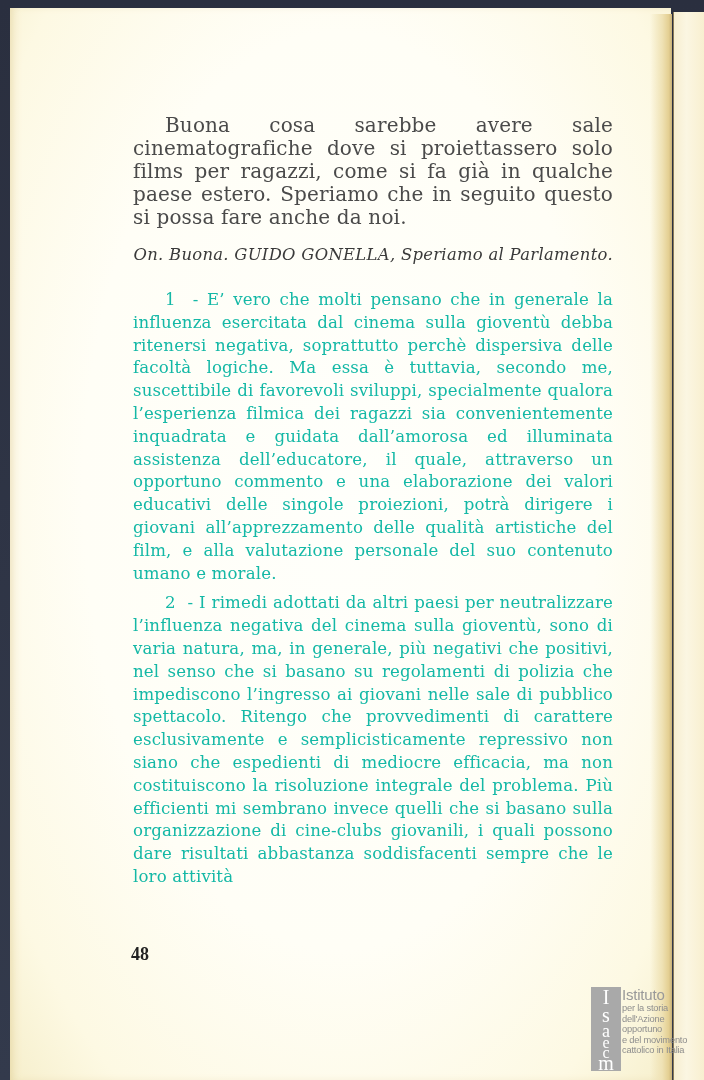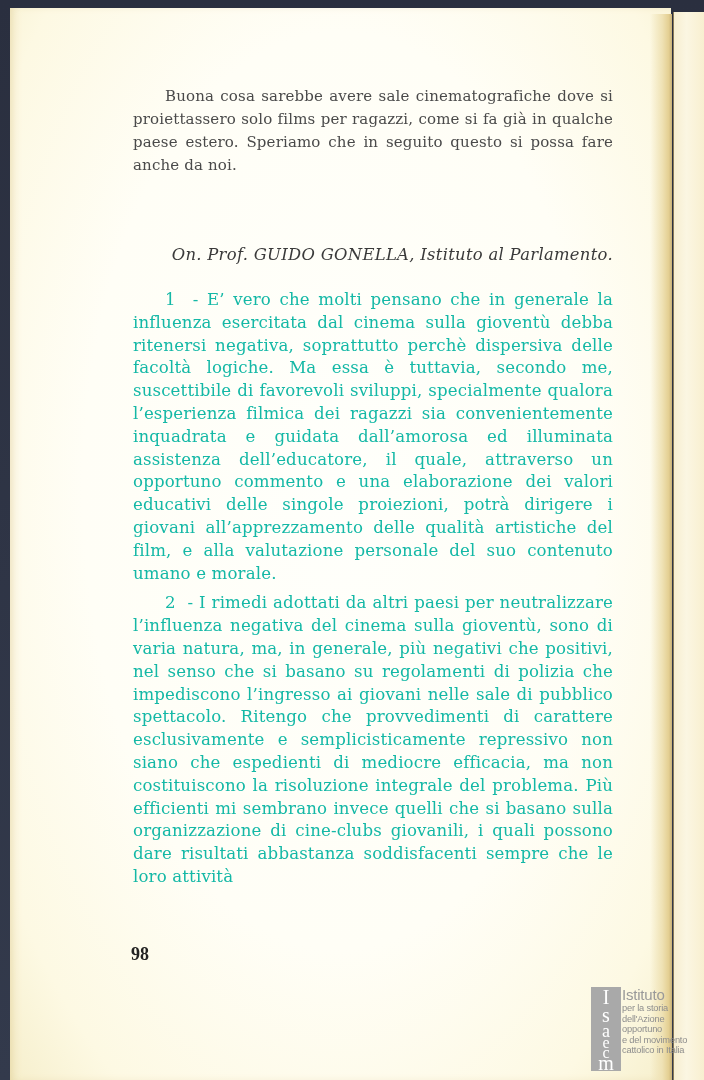--- a/index.html
+++ b/index.html
@@ -54,23 +54,23 @@
       font-size: 16.6px;
       line-height: 22.8px;
       text-align: justify;
       letter-spacing: 0.15px;
     }
     .text-block p {
       margin: 0;
       text-indent: 32px;
     }
     .intro {
-      top: 85px;
+      top: 114px;
       color: #4a4a4a;
-      font-size: 15px;
+      font-size: 20px;
       line-height: 23px;
     }
     .author {
       position: absolute;
       top: 245px;
       left: 133px;
       width: 480px;
       text-align: right;
       font-style: italic;
       font-size: 16.4px;
@@ -147,29 +147,29 @@
 <div class="next-page"></div>
 
 <div class="page"></div>
 <div class="page-edge"></div>
 
 <div class="text-block intro">
   <p>Buona cosa sarebbe avere sale cinematografiche dove si proiettassero solo films per ragazzi, come si fa già in qualche paese estero. Speriamo che in seguito questo si possa fare anche da noi.</p>
 </div>
 
 <div class="author">
-  <span>On. Prof. </span><span>GUIDO GONELLA</span><span>, Istituto al Parlamento.</span>
+  <span>On. Buona. </span><span>GUIDO GONELLA</span><span>, Speriamo al Parlamento.</span>
 </div>
 
 <div class="text-block answers">
   <p><span>1</span>&nbsp;&nbsp;<span>- E’ vero che molti pensano che in generale la influenza esercitata dal cinema sulla gioventù debba ritenersi negativa, soprattutto perchè dispersiva delle facoltà logiche. Ma essa è tuttavia, secondo me, suscettibile di favorevoli sviluppi, specialmente qualora l’esperienza filmica dei ragazzi sia convenientemente inquadrata e guidata dall’amorosa ed illuminata assistenza dell’educatore, il quale, attraverso un opportuno commento e una elaborazione dei valori educativi delle singole proiezioni, potrà dirigere i giovani all’apprezzamento delle qualità artistiche del film, e alla valutazione personale del suo contenuto umano e morale.</span></p>
   <p><span>2</span>&nbsp;&nbsp;<span>- I rimedi adottati da altri paesi per neutralizzare l’influenza negativa del cinema sulla gioventù, sono di varia natura, ma, in generale, più negativi che positivi, nel senso che si basano su regolamenti di polizia che impediscono l’ingresso ai giovani nelle sale di pubblico spettacolo. Ritengo che provvedimenti di carattere esclusivamente e semplicisticamente repressivo non siano che espedienti di mediocre efficacia, ma non costituiscono la risoluzione integrale del problema. Più efficienti mi sembrano invece quelli che si basano sulla organizzazione di cine-clubs giovanili, i quali possono dare risultati abbastanza soddisfacenti sempre che le loro attività</span></p>
 </div>
 
-<div class="page-number">98</div>
+<div class="page-number">48</div>
 
 <div class="logo">
   <div class="logo-letters">
     <span style="top:0px;font-size:20px;font-family:'Liberation Serif',serif;">I</span>
     <span style="top:18px;font-size:20px;font-family:'Liberation Serif',serif;">s</span>
     <span style="top:35px;font-size:18px;font-family:'Liberation Serif',serif;">a</span>
     <span style="top:48px;font-size:16px;font-family:'Liberation Serif',serif;">e</span>
     <span style="top:58px;font-size:16px;font-family:'Liberation Serif',serif;">c</span>
     <span style="top:66px;font-size:20px;font-family:'Liberation Serif',serif;">m</span>
   </div>

